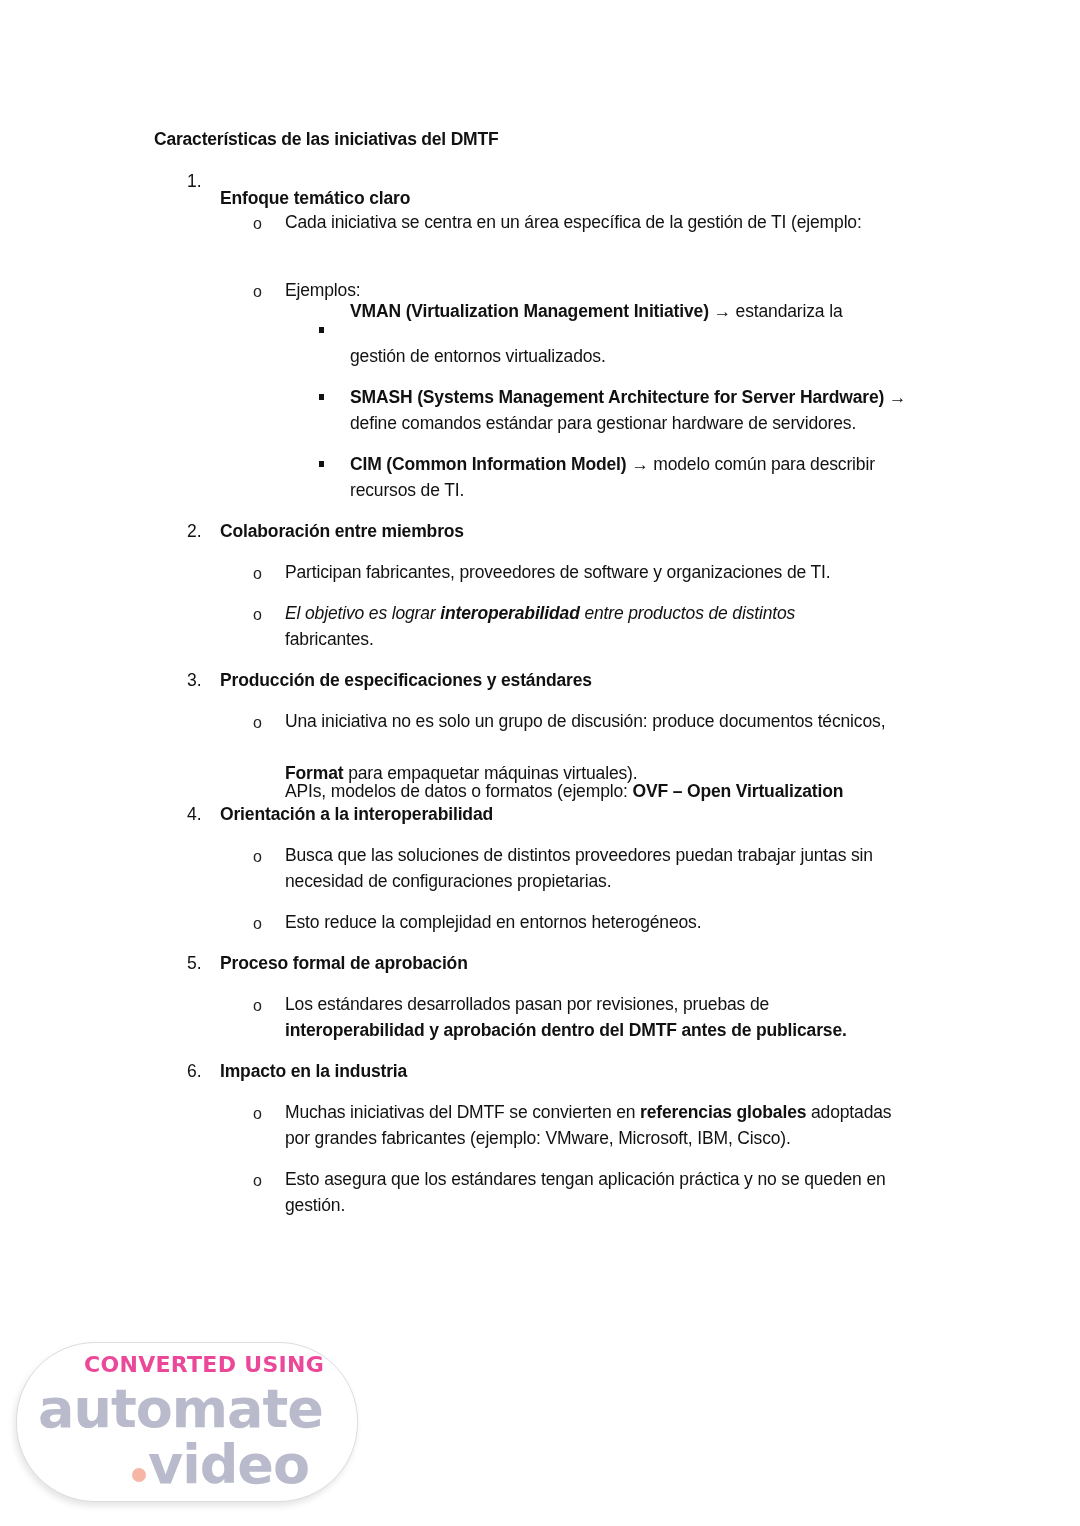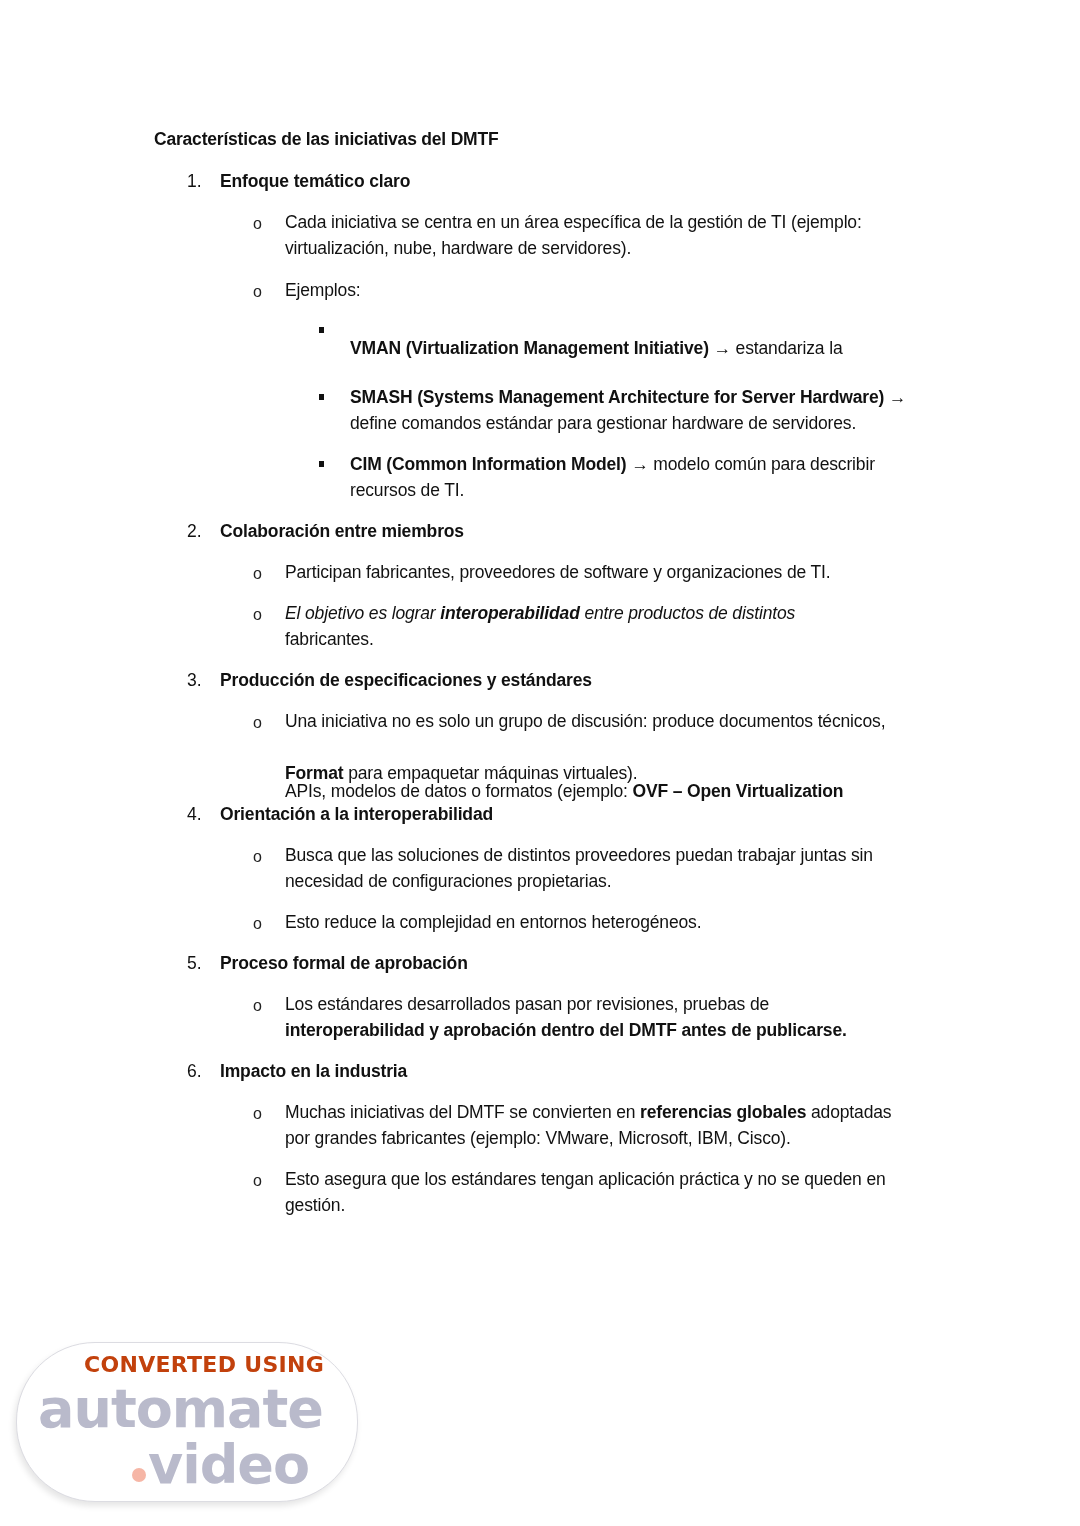--- a/index.html
+++ b/index.html
@@ -20,21 +20,21 @@
     b { font-weight: bold; }
 
     .watermark {
       position: absolute; left: 16px; top: 1342px; width: 340px; height: 158px;
       border-radius: 79px; background: #ffffff;
       border: 1.5px solid #dcdce2;
       box-shadow: -2px 4px 6px rgba(0,0,0,0.10);
     }
     .wm-top {
       position: absolute; left: 84px; top: 1352px; font-size: 22px; font-weight: bold;
-      color: #c2410c; letter-spacing: 0.3px; font-family: "DejaVu Sans", sans-serif;
+      color: #ec4899; letter-spacing: 0.3px; font-family: "DejaVu Sans", sans-serif;
     }
     .wm-mid {
       position: absolute; left: 38px; top: 1378px; font-size: 54px; font-weight: bold;
       color: #b9bacb; letter-spacing: -1px; font-family: "DejaVu Sans", sans-serif;
       line-height: 62px;
     }
     .wm-bot {
       position: absolute; left: 148px; top: 1434px; font-size: 54px; font-weight: bold;
       color: #b9bacb; letter-spacing: -1px; font-family: "DejaVu Sans", sans-serif;
       line-height: 62px;
@@ -45,31 +45,31 @@
     }
   </style>
 </head>
 <body>
 
 <div class="page">
 
   <div class="doc-title">Características de las iniciativas del DMTF</div>
 
   <div class="num" style="left:187px;top:168px;">1.</div>
-  <div class="line head" style="left:220px;top:168px;text-align:center;">Enfoque temático claro</div>
+  <div class="line head" style="left:220px;top:185px;text-align:center;">Enfoque temático claro</div>
 
   <div class="bullet-o" style="left:253px;top:211px;">o</div>
   <div class="line" style="left:285px;top:209px;">Cada iniciativa se centra en un área específica de la gestión de TI (ejemplo:</div>
-  <div class="line" style="left:285px;top:235px;">virtualización, nube, hardware de servidores).</div>
 
   <div class="bullet-o" style="left:253px;top:279px;">o</div>
   <div class="line" style="left:285px;top:277px;">Ejemplos:</div>
 
   <div class="bullet-sq" style="left:319px;top:327px;"></div>
-  <div class="line" style="left:350px;top:335px;"><b>VMAN (Virtualization Management Initiative)</b><span> → estandariza la</span></div>
+  <div class="line" style="left:350px;top:298px;"><b>VMAN (Virtualization Management Initiative)</b><span> → estandariza la</span></div>
+  <div class="line" style="left:350px;top:343px;">gestión de entornos virtualizados.</div>
 
   <div class="bullet-sq" style="left:319px;top:394px;"></div>
   <div class="line" style="left:350px;top:384px;"><b>SMASH (Systems Management Architecture for Server Hardware)</b><span> →</span></div>
   <div class="line" style="left:350px;top:410px;">define comandos estándar para gestionar hardware de servidores.</div>
 
   <div class="bullet-sq" style="left:319px;top:461px;"></div>
   <div class="line" style="left:350px;top:451px;"><b>CIM (Common Information Model)</b><span> → modelo común para describir</span></div>
   <div class="line" style="left:350px;top:477px;">recursos de TI.</div>
 
   <div class="num" style="left:187px;top:518px;">2.</div>

